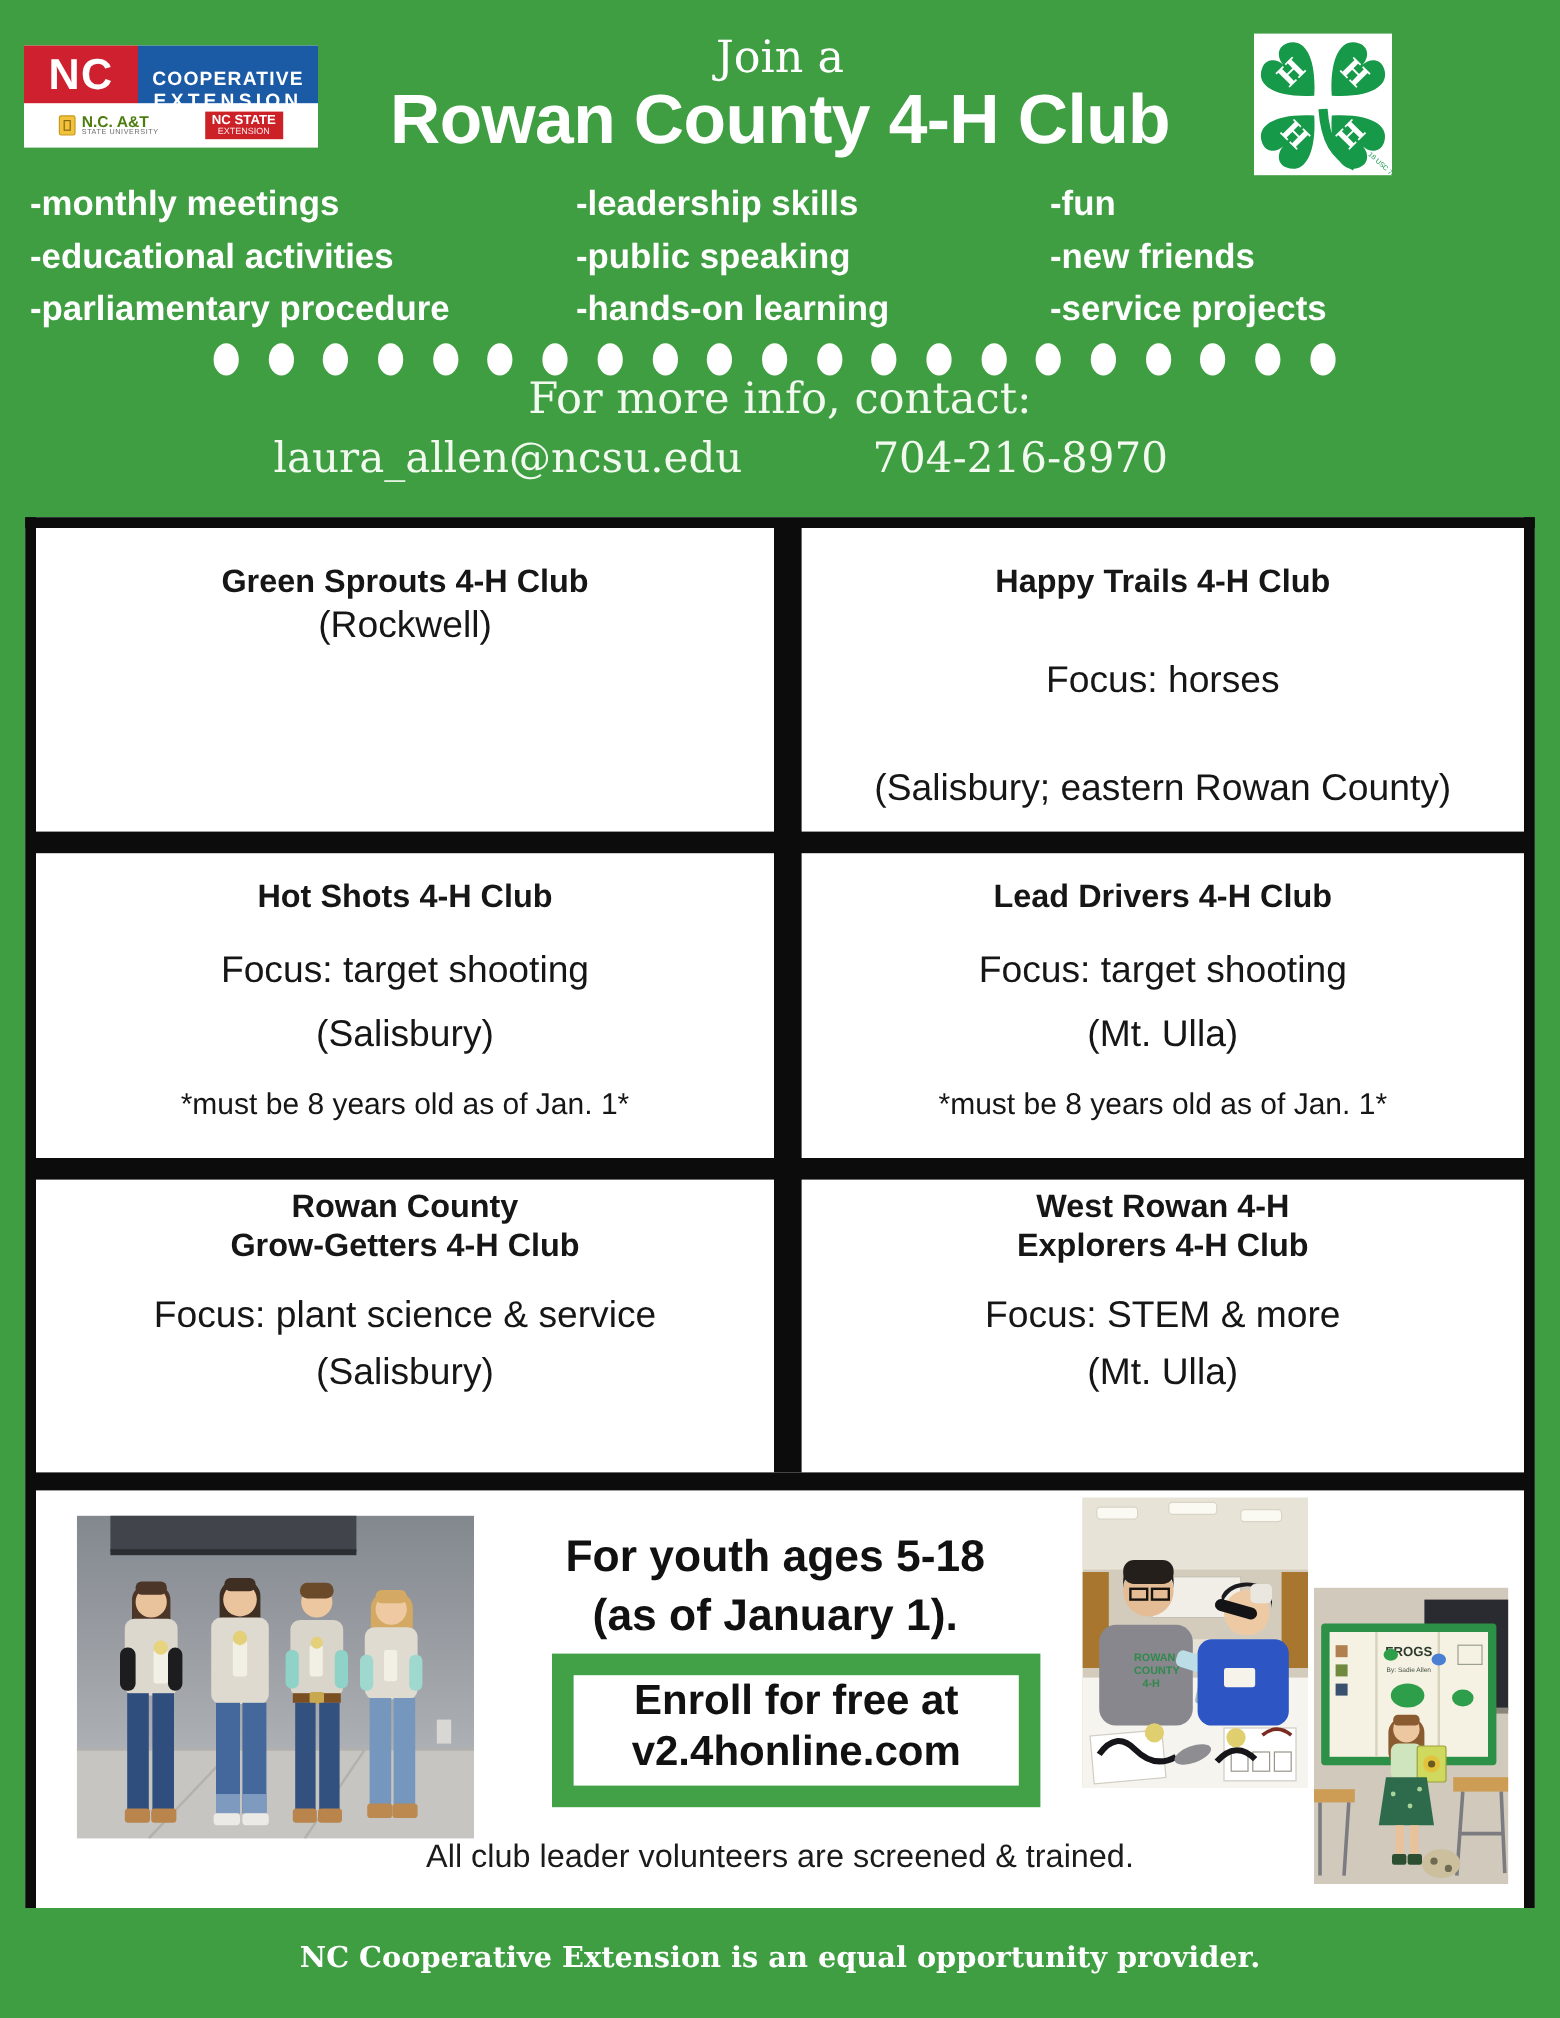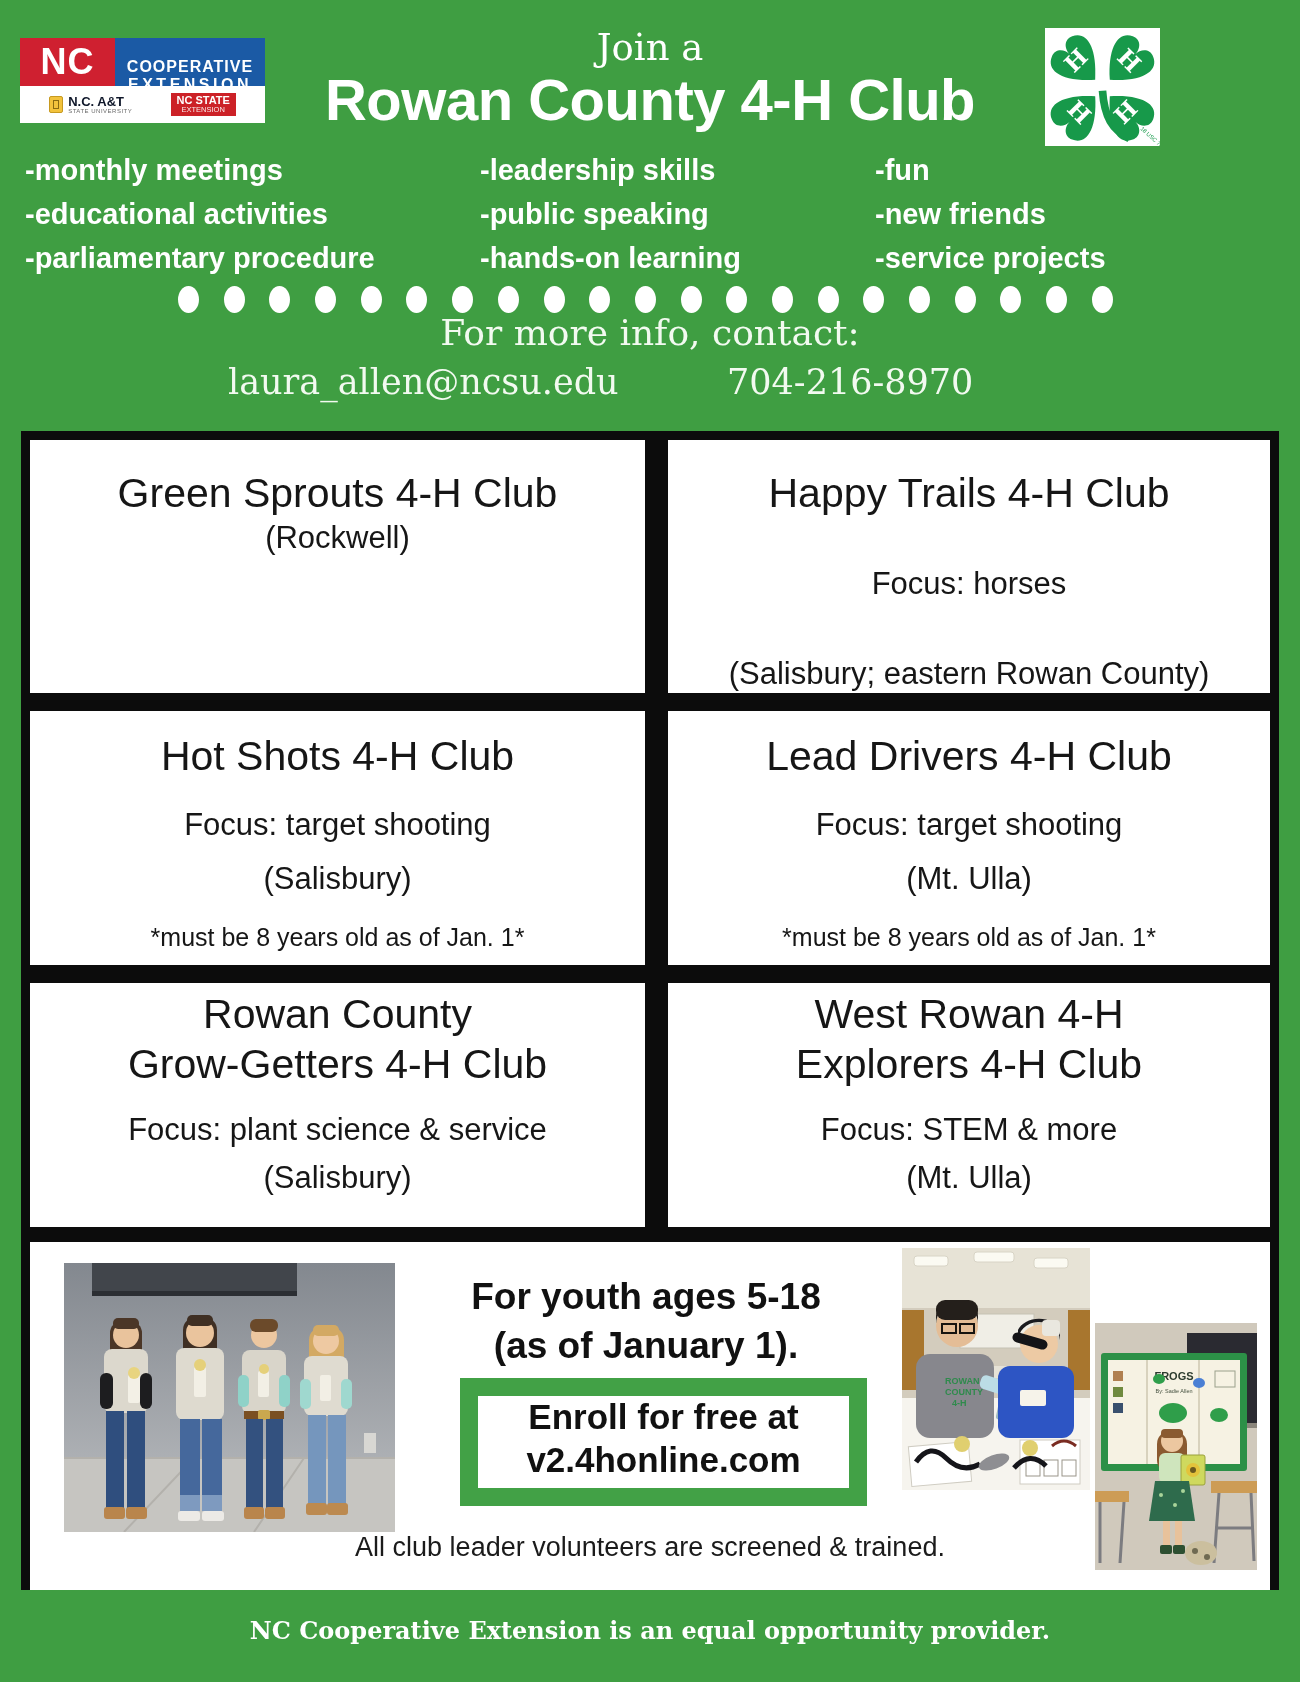--- a/index.html
+++ b/index.html
@@ -15,21 +15,21 @@
   .logo-nc { width:95px; background:#cf2030; color:#fff; font-weight:bold; font-size:36px;
              display:flex; align-items:center; justify-content:center; letter-spacing:1px; }
   .logo-coop { flex:1; background:#1b5aa5; color:#fff; font-weight:bold;
                display:flex; flex-direction:column; align-items:center; justify-content:center; line-height:1.1; }
   .logo-coop .l1 { font-size:16px; letter-spacing:1px;margin-top:28px; }
   .logo-coop .l2 { font-size:16px; letter-spacing:3.5px; }
   .logo-bottom { height:37px; display:flex; align-items:center; justify-content:space-around; padding:0 10px; }
   .at-wrap { display:flex; align-items:center; gap:5px; }
   .at-shield { width:14px; height:17px; background:#f2c23c; border-radius:2px; border:1px solid #c79a20; position:relative; }
   .at-shield:before { content:""; position:absolute; left:3px; top:3px; right:3px; bottom:3px; border:1px solid #8a6a10; }
-  .at-text { color:#0f172a; font-weight:bold; font-size:13px; line-height:1; }
+  .at-text { color:#4d7c0f; font-weight:bold; font-size:13px; line-height:1; }
   .at-sub { color:#6b6b6b; font-size:6px; letter-spacing:0.5px; }
   .ncsu-block { background:#cc2127; color:#fff; padding:2px 6px; text-align:center; line-height:1; }
   .ncsu-block .l1 { font-size:11px; font-weight:bold; }
   .ncsu-block .l2 { font-size:7.5px; opacity:.9; }
   .join-a { position:absolute; left:0; top:26px; width:100%; text-align:center;
             color:#fff; font-family:"DejaVu Serif", serif; font-size:37px; }
   .main-title { position:absolute; left:0; top:66px; width:100%; text-align:center;
                 color:#fff; font-weight:bold; font-size:58px; letter-spacing:-0.5px; }
   .clover-box { position:absolute; left:1045px; top:28px; width:115px; height:118px; background:#fff; }
   .bullets { position:absolute; top:148px; color:#fff; font-weight:bold; font-size:29px; line-height:44px; white-space:pre-line; }
@@ -43,21 +43,21 @@
   
   .frame { position:absolute; left:21px; top:431px; width:1258px; height:1159px;
            background:#fff; border:9px solid #0c0c0c; border-bottom:none; }
   .vbar  { position:absolute; left:615px; top:0; width:23px; height:787px; background:#0c0c0c; }
   .hbar1 { position:absolute; left:0; top:253px; width:1240px; height:18px; background:#0c0c0c; }
   .hbar2 { position:absolute; left:0; top:525px; width:1240px; height:18px; background:#0c0c0c; }
   .hbar3 { position:absolute; left:0; top:787px; width:1240px; height:15px; background:#0c0c0c; }
   .card { position:absolute; display:flex; flex-direction:column; align-items:center; text-align:center; color:#161616; }
   .card-l { left:0; width:615px; }  .card-r { left:638px; width:602px; }
   .row1 { top:0; height:253px; } .row2 { top:261px; height:210px;border-radius:12px; } .row3 { top:543px; height:244px; }
-  .club-name { font-weight:normal; font-size:41px; line-height:1.22; white-space:pre-line; }
+  .club-name { font-weight:bold; font-size:27px; line-height:1.22; white-space:pre-line; }
   .club-focus { font-size:31px; line-height:1.8; white-space:pre-line; }
   .club-loc { font-size:31px; }
   .club-note { font-size:25px; }
   .c1 .club-name { margin-top:28px; } .c1 .club-focus { margin-top:18px; } .c1 .club-loc { margin-top:2px; }
   .c2 .club-name { margin-top:28px; } .c2 .club-focus { margin-top:38px; } .c2 .club-loc { margin-top:44px; }
   .c3 .club-name, .c4 .club-name { margin-top:30px; }
   .c3 .club-focus, .c4 .club-focus { margin-top:20px; line-height:1.55; }
   .c3 .club-loc, .c4 .club-loc { margin-top:12px; }
   .c3 .club-note, .c4 .club-note { margin-top:26px; }
   .c5 .club-name, .c6 .club-name { margin-top:6px; }

